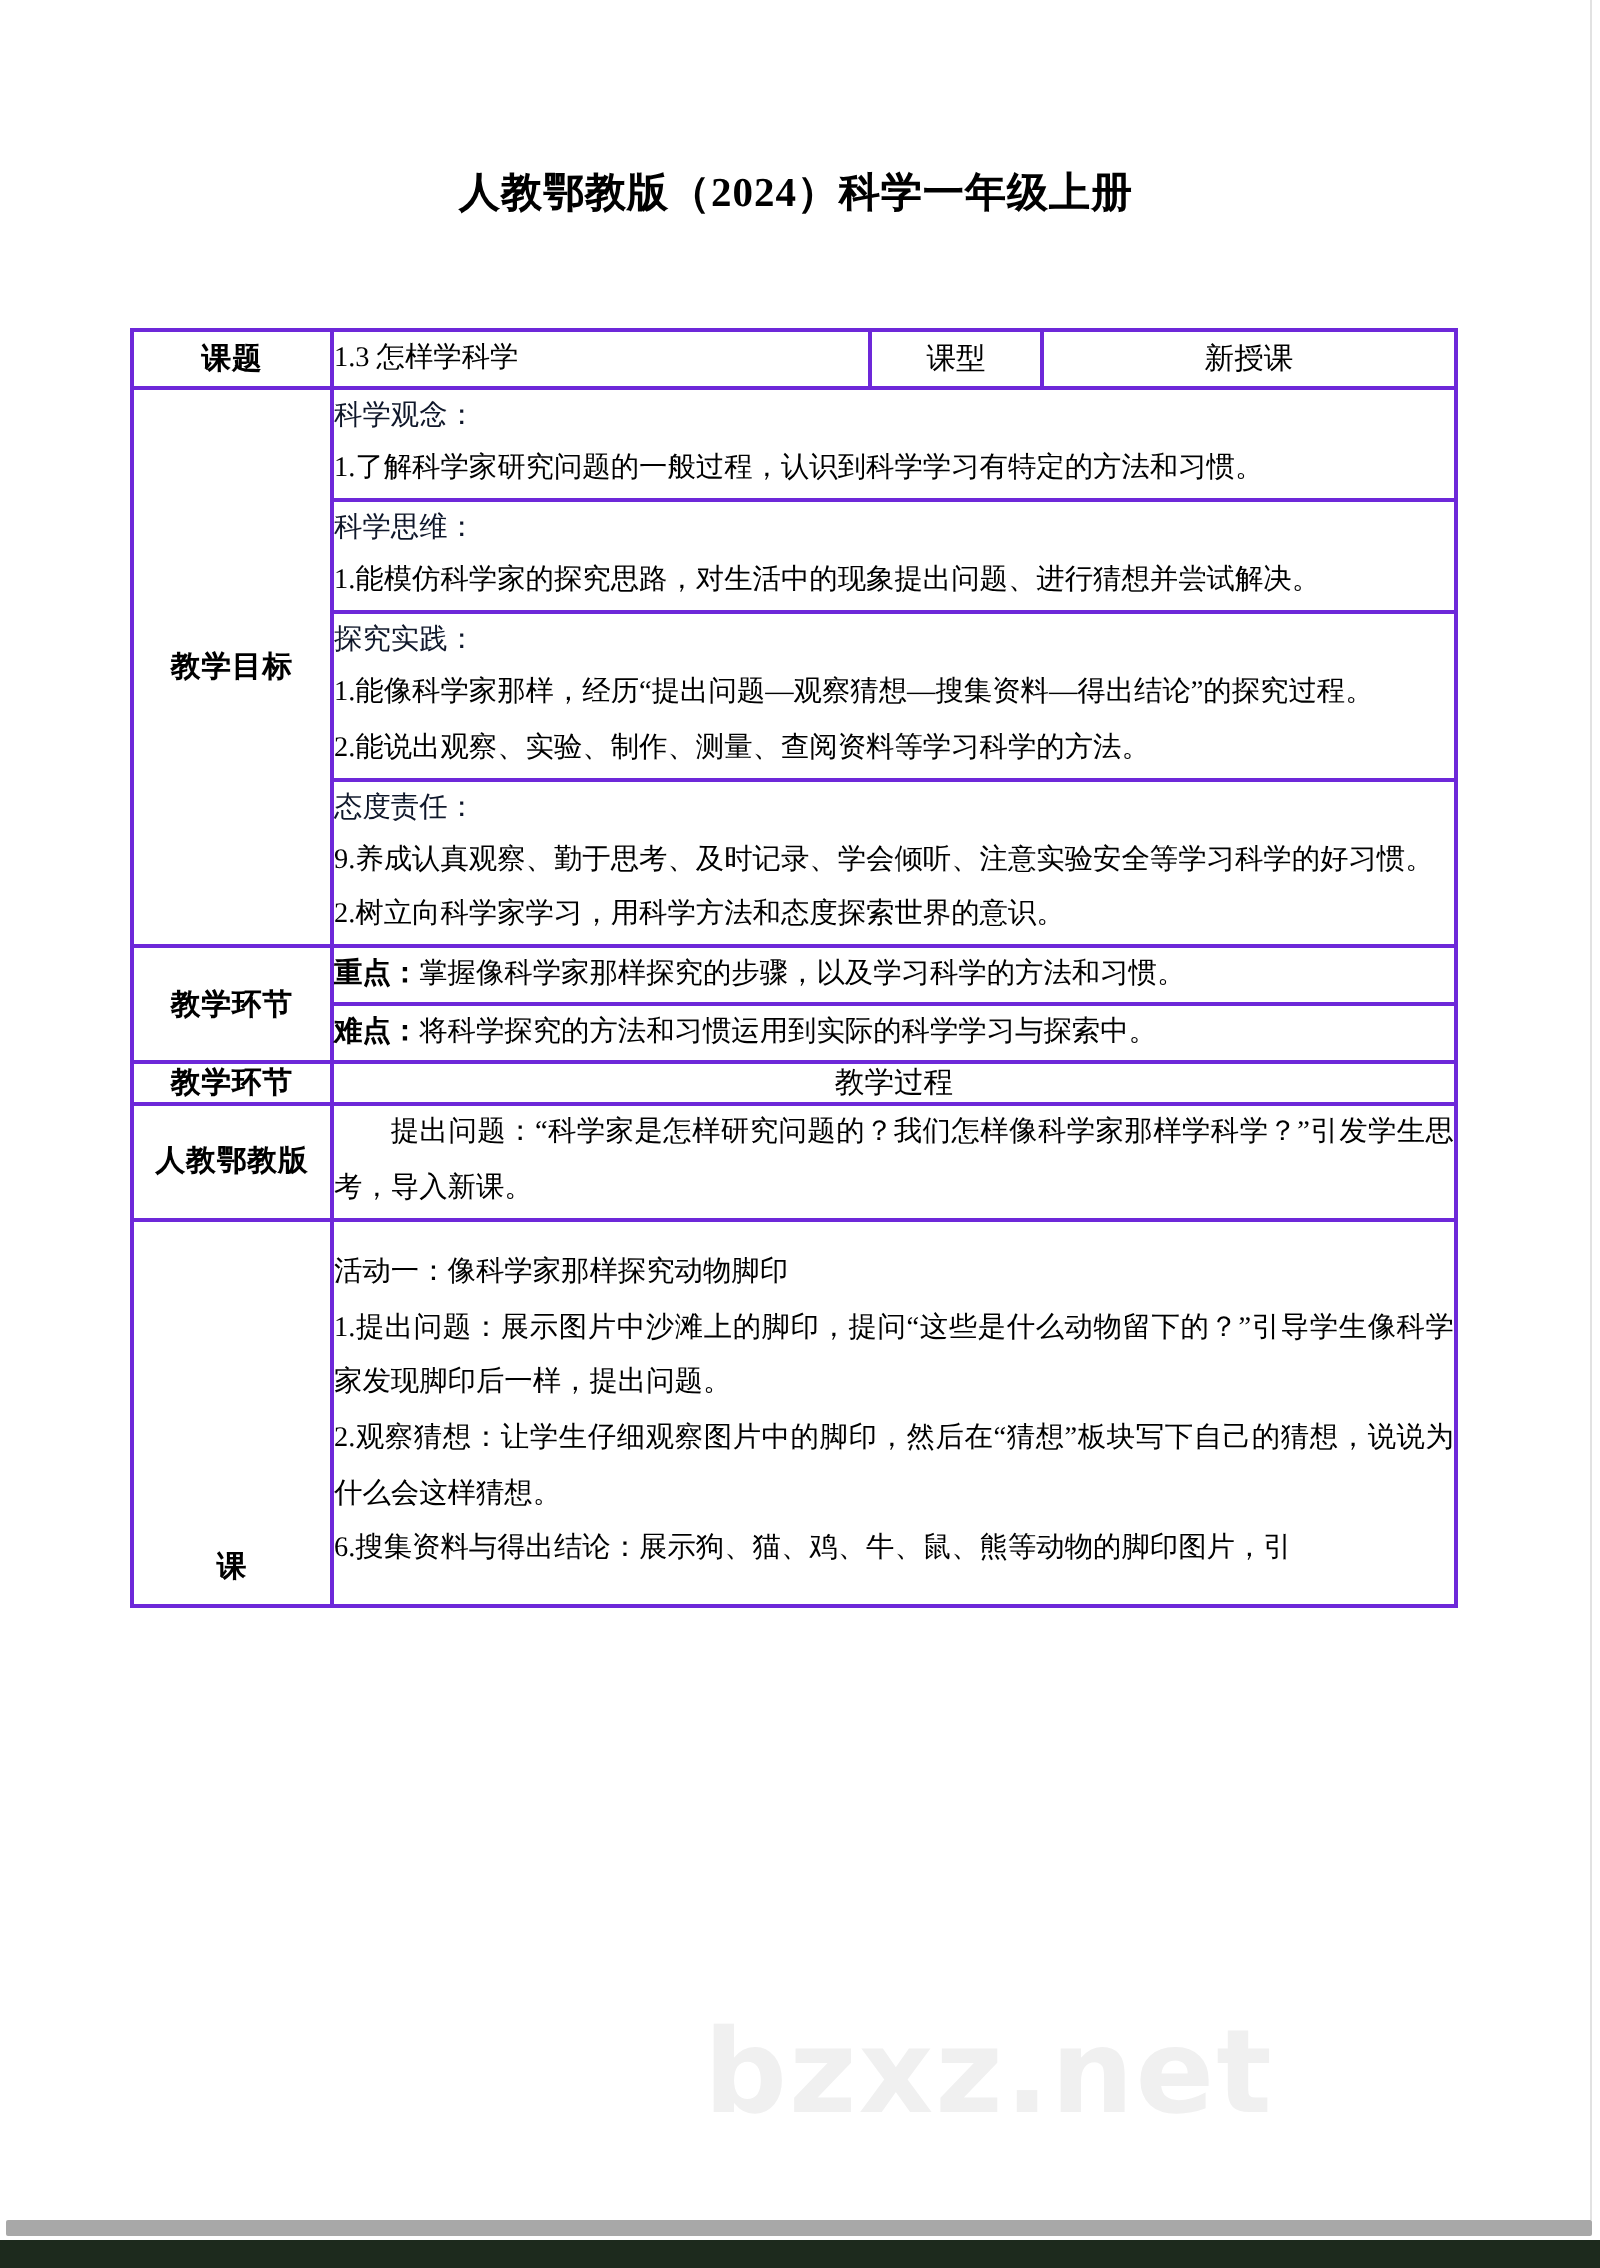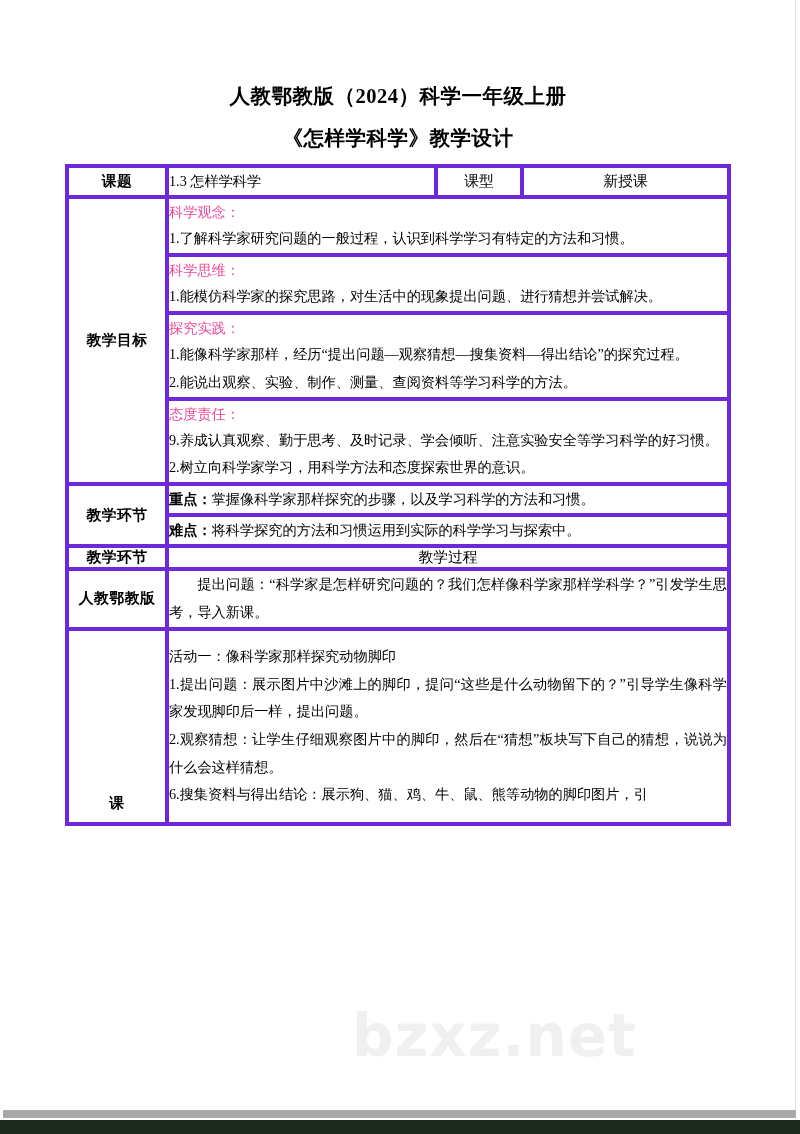--- a/index.html
+++ b/index.html
@@ -78,21 +78,21 @@
   #lesson-table {
     position: absolute;
     left: 65px;
     top: 164px;
     width: 662px;
     border-collapse: collapse;
     table-layout: fixed;
     font-size: 14.2px;
   }
   #lesson-table td {
-    border: 4px solid #6d28d9;
+    border: 2px solid #6d28d9;
     padding: 0;
     vertical-align: middle;
     background: transparent;
   }
   .col-label   { width: 100px; }
   .cell-label {
     text-align: center;
     font-weight: 700;
     font-size: 14.8px;
     letter-spacing: 0.5px;
@@ -113,21 +113,21 @@
     text-align: center;
     font-weight: 400;
     font-size: 14.8px;
     padding: 6px 2px;
   }
   .cell-plain {
     padding: 5px 7px;
     line-height: 1.9;
   }
   .sub-head {
-    color: #ec4899;
+    color: #0f172a;
     display: block;
     line-height: 1.85;
   }
   .body-line {
     display: block;
     line-height: 1.95;
   }
   .inline-bold { font-weight: 700; }
   .indent-para {
     text-indent: 2em;
@@ -137,21 +137,20 @@
   .clip-row {
     overflow: hidden;
   }
 </style>
 </head>
 <body>
 
 <div id="page-sheet">
 
   <div id="title-line-1" class="doc-title">人教鄂教版（2024）科学一年级上册</div>
-  <div id="title-line-2" class="doc-title">《怎样学科学》教学设计</div>
 
   <table id="lesson-table">
     <colgroup>
       <col class="col-label">
       <col style="width:269px">
       <col style="width:86px">
       <col style="width:207px">
     </colgroup>
     <tbody>
 

